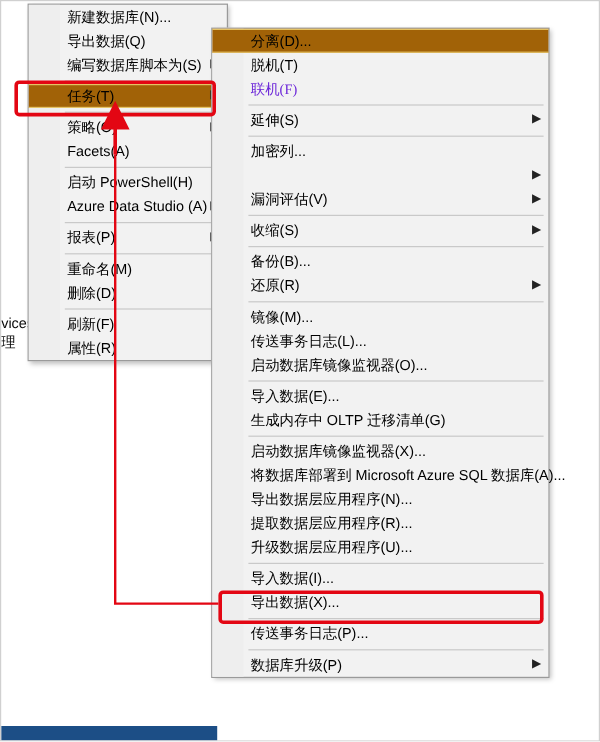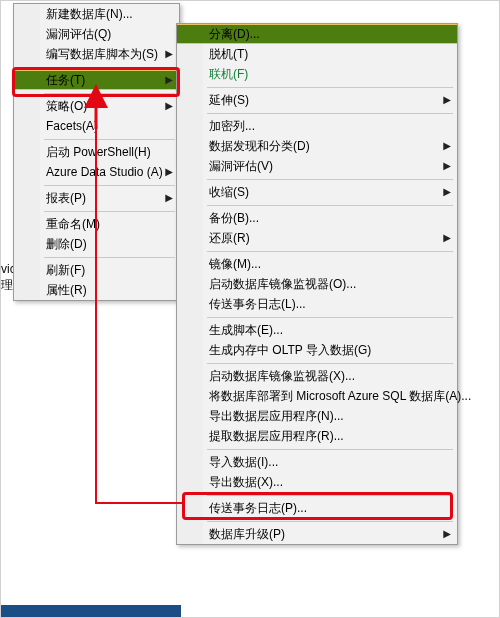--- a/index.html
+++ b/index.html
@@ -3,46 +3,46 @@
 <meta charset="utf-8">
 <style>
   html,body{margin:0;padding:0;font-family:"Microsoft YaHei","Segoe UI",Tahoma,sans-serif;font-size:12px;background:#fff;color:#000;}
   .stage{position:relative;width:500px;height:618px;overflow:hidden;background:#fff;border:1px solid #d0d0d0;box-sizing:border-box;}
   .bg-text{position:absolute;left:0;top:260px;line-height:16px;color:#090909;}
   .blue-bar{position:absolute;left:0;bottom:0;width:180px;height:12px;background:#1c4e86;}
 
   .menu{position:absolute;background:#f2f2f2;border:1px solid #9a9a9a;box-shadow:2px 2px 4px rgba(0,0,0,.25);}
   .menu .iconcol{position:absolute;left:0;top:0;bottom:0;width:26px;background:#eeeeee;}
   .item{position:relative;height:20px;line-height:20px;padding-left:32px;padding-right:20px;white-space:nowrap;cursor:default;}
-  .item.hover{background:#4d7c0f;border-top:1px solid #e5c365;border-bottom:1px solid #e5c365;height:18px;line-height:18px;}
+  .item.hover{background:#a16207;border-top:1px solid #e5c365;border-bottom:1px solid #e5c365;height:18px;line-height:18px;}
   .item .arrow{position:absolute;right:6px;top:50%;transform:translateY(-50%);font-size:10px;color:#222;}
-  .item.disabled{color:#15803d;}
+  .item.disabled{color:#6d28d9;font-family:Liberation Serif, serif;}
   .sep{position:relative;height:6px;}
   .sep::after{content:"";position:absolute;left:30px;right:4px;top:3px;border-top:1px solid #c9c9c9;}
 
-  .menu1{left:12px;top:2px;width:165px;}
+  .menu1{left:22px;top:2px;width:165px;}
   .menu2{left:175px;top:22px;width:280px;}
 
   .box-red{position:absolute;border:3px solid #e30613;border-radius:4px;pointer-events:none;}
   .red-arrow{position:absolute;pointer-events:none;}
 </style>
 </head>
 <body>
 
 <div class="stage">
   <div class="bg-text">
     <div>vices 目录</div>
     <div>理</div>
   </div>
   <div class="blue-bar"></div>
 
   <div class="menu menu1">
     <div class="iconcol"></div>
     <div class="item"><span>新建数据库(N)...</span></div>
-    <div class="item"><span>漏洞评估(Q)</span></div>
+    <div class="item"><span>导出数据(Q)</span></div>
     <div class="item"><span>编写数据库脚本为(S)</span><span class="arrow">▶</span></div>
     <div class="sep"></div>
     <div class="item hover"><span>任务(T)</span><span class="arrow">▶</span></div>
     <div class="sep"></div>
     <div class="item"><span>策略(O)</span><span class="arrow">▶</span></div>
     <div class="item"><span>Facets(A)</span></div>
     <div class="sep"></div>
     <div class="item"><span>启动 PowerShell(H)</span></div>
     <div class="item"><span>Azure Data Studio (A)</span><span class="arrow">▶</span></div>
     <div class="sep"></div>
@@ -57,39 +57,40 @@
 
   <div class="menu menu2">
     <div class="iconcol"></div>
     <div class="item hover"><span>分离(D)...</span></div>
     <div class="item"><span>脱机(T)</span></div>
     <div class="item disabled"><span>联机(F)</span></div>
     <div class="sep"></div>
     <div class="item"><span>延伸(S)</span><span class="arrow">▶</span></div>
     <div class="sep"></div>
     <div class="item"><span>加密列...</span></div>
-    <div class="item"><span>数据发现和分类(D)</span><span class="arrow">▶</span></div>
+    <div class="item"><span class="arrow">▶</span></div>
     <div class="item"><span>漏洞评估(V)</span><span class="arrow">▶</span></div>
     <div class="sep"></div>
     <div class="item"><span>收缩(S)</span><span class="arrow">▶</span></div>
     <div class="sep"></div>
     <div class="item"><span>备份(B)...</span></div>
     <div class="item"><span>还原(R)</span><span class="arrow">▶</span></div>
     <div class="sep"></div>
     <div class="item"><span>镜像(M)...</span></div>
+    <div class="item"><span>传送事务日志(L)...</span></div>
     <div class="item"><span>启动数据库镜像监视器(O)...</span></div>
-    <div class="item"><span>传送事务日志(L)...</span></div>
     <div class="sep"></div>
-    <div class="item"><span>生成脚本(E)...</span></div>
-    <div class="item"><span>生成内存中 OLTP 导入数据(G)</span></div>
+    <div class="item"><span>导入数据(E)...</span></div>
+    <div class="item"><span>生成内存中 OLTP 迁移清单(G)</span></div>
     <div class="sep"></div>
     <div class="item"><span>启动数据库镜像监视器(X)...</span></div>
     <div class="item"><span>将数据库部署到 Microsoft Azure SQL 数据库(A)...</span></div>
     <div class="item"><span>导出数据层应用程序(N)...</span></div>
     <div class="item"><span>提取数据层应用程序(R)...</span></div>
+    <div class="item"><span>升级数据层应用程序(U)...</span></div>
     <div class="sep"></div>
     <div class="item"><span>导入数据(I)...</span></div>
     <div class="item"><span>导出数据(X)...</span></div>
     <div class="sep"></div>
     <div class="item"><span>传送事务日志(P)...</span></div>
     <div class="sep"></div>
     <div class="item"><span>数据库升级(P)</span><span class="arrow">▶</span></div>
   </div>
 
   <div class="box-red" style="left:11px;top:66px;width:162px;height:24px;"></div>

